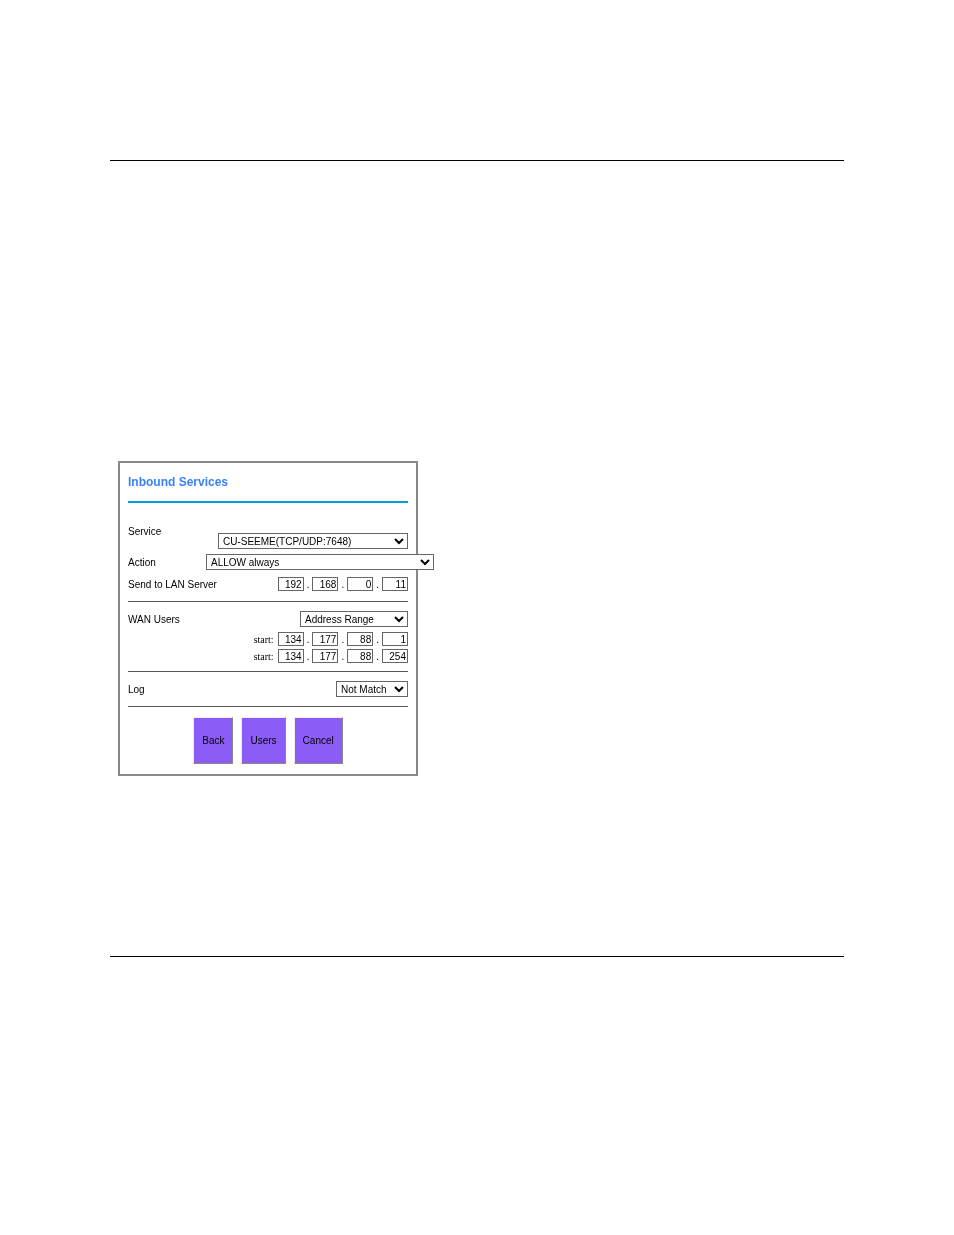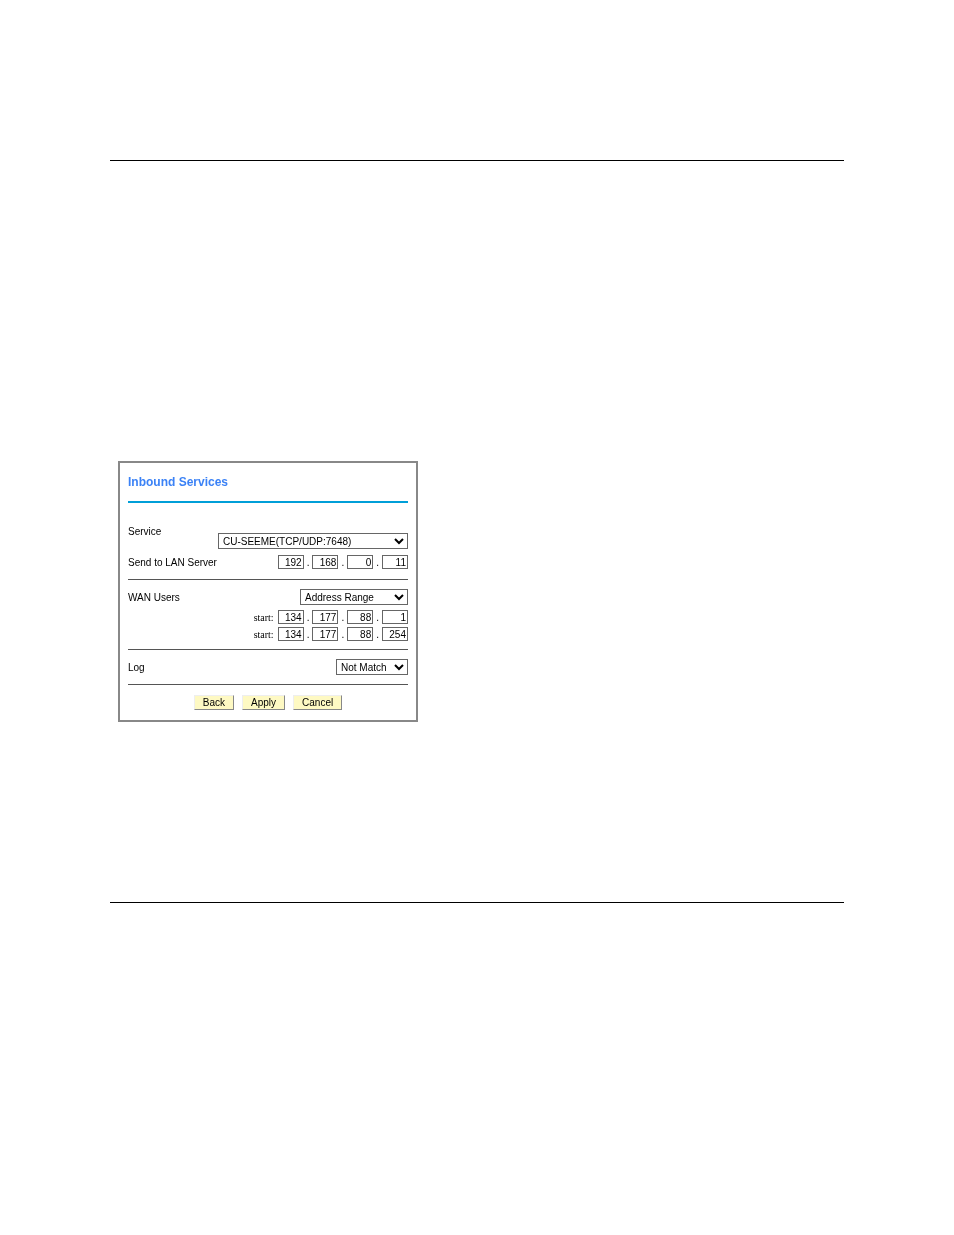--- a/index.html
+++ b/index.html
@@ -109,22 +109,22 @@
     font-family: Liberation Serif, serif;
   }
   .buttons {
     display: flex;
     justify-content: center;
     gap: 8px;
     margin-top: 10px;
   }
   button {
     font-size: 10px;
-    padding: 1px 8px;
-    background: #fef9c3;
+    padding: 17px 8px;
+    background: #8b5cf6;
     border: 1px solid #888;
     border-top-color: #eee;
     border-left-color: #eee;
     cursor: pointer;
   }
 </style>
 </head>
 <body>
 
 <div class="page">
@@ -138,20 +138,28 @@
 
     <div class="row">
       <div class="row-label">Service</div>
       <div class="row-right">
         <select class="sel-service">
           <option>CU-SEEME(TCP/UDP:7648)</option>
         </select>
       </div>
     </div>
 
+    <div class="row">
+      <div class="row-label">Action</div>
+      <div class="row-content-wide">
+        <select class="sel-action">
+          <option>ALLOW always</option>
+        </select>
+      </div>
+    </div>
 
     <div class="row">
       <div class="row-label" style="flex:0 0 100px">Send to LAN Server</div>
       <div class="row-content">
         <input class="ip-input" value="192" style="">
         <span class="dot">.</span>
         <input class="ip-input" value="168" style="">
         <span class="dot">.</span>
         <input class="ip-input" value="0" style="">
         <span class="dot">.</span>
@@ -200,21 +208,21 @@
         <select class="sel-log">
           <option>Not Match</option>
         </select>
       </div>
     </div>
 
     <hr class="panel-rule-thin">
 
     <div class="buttons">
       <button>Back</button>
-      <button>Apply</button>
+      <button>Users</button>
       <button>Cancel</button>
     </div>
 
   </div>
 
   <hr class="footer-rule">
 
 </div>
 
 </body></html>

